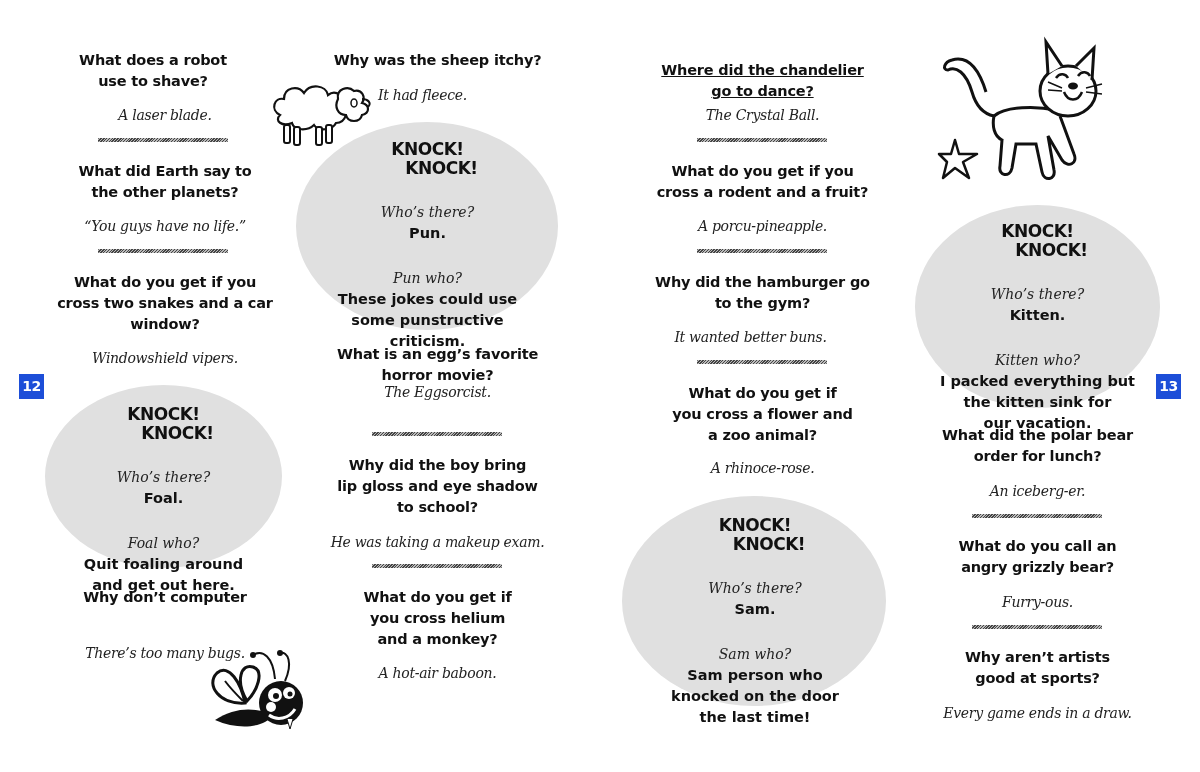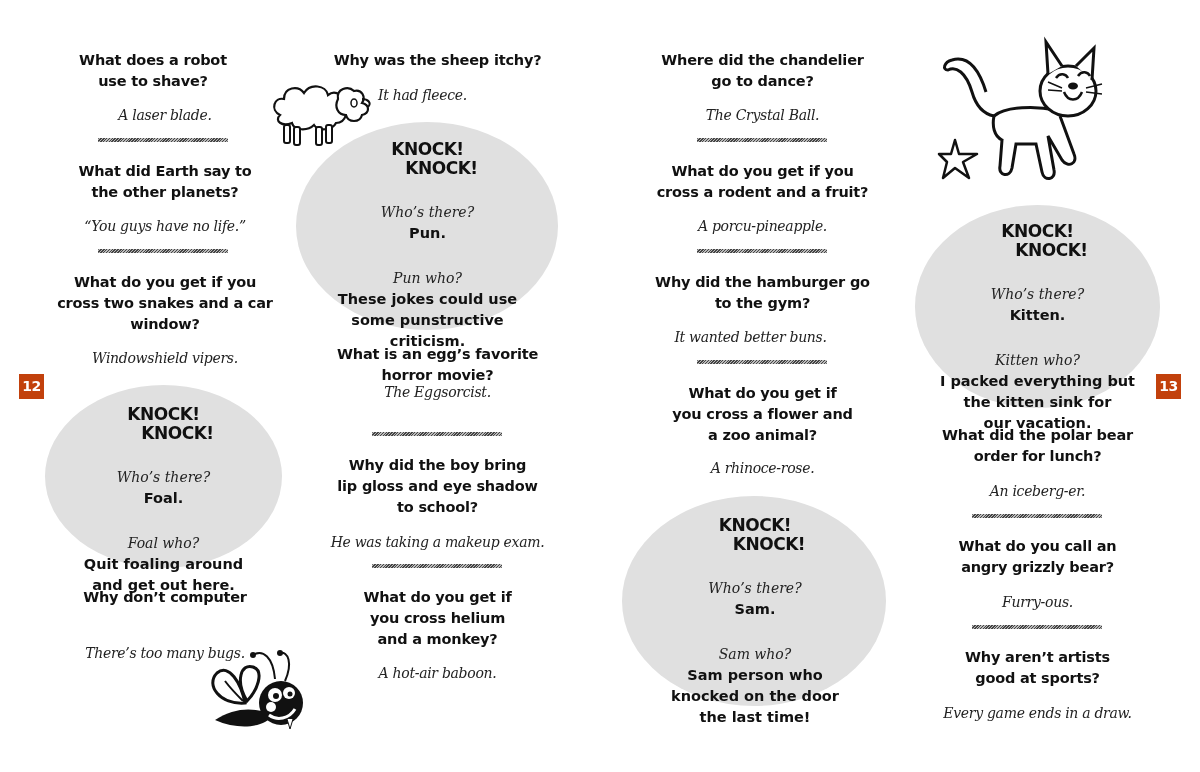--- a/index.html
+++ b/index.html
@@ -8,21 +8,21 @@
   .abs { position: absolute; }
   .q { position: absolute; font-family: "DejaVu Sans", sans-serif; font-weight: bold; font-size: 14.5px; line-height: 21px; text-align: center; color: #111; letter-spacing: -0.2px; }
   .a { position: absolute; font-family: "DejaVu Serif", serif; font-size: 14px; line-height: 20px; text-align: center; color: #222; font-style: italic; letter-spacing: -0.3px; }
   .divider { position: absolute; height: 4px; background: repeating-linear-gradient(135deg, #444 0 1px, #bbb 1px 2px); border-radius: 1px; }
   .bubble { position: absolute; background: #e0e0e0; border-radius: 50%; }
   .kk { position: absolute; text-align: center; }
   .kk .k1, .kk .k2 { font-family: "DejaVu Sans", sans-serif; font-weight: bold; font-size: 17px; line-height: 19px; letter-spacing: -0.5px; display: block; }
   .kk .k2 { padding-left: 28px; }
   .kk .who { font-family: "DejaVu Serif", serif; font-style: italic; font-size: 14px; line-height: 21px; display: block; color: #222; margin-top: 24px; }
   .kk .b { font-weight: bold; font-size: 14.5px; line-height: 21px; display: block; color: #111; }
-  .pagenum { position: absolute; width: 25px; height: 25px; background: #c2410c; color: #fff; font-weight: bold; font-size: 14px; line-height: 25px; text-align: center; letter-spacing: -0.5px; }
+  .pagenum { position: absolute; width: 25px; height: 25px; background: #1d4ed8; color: #fff; font-weight: bold; font-size: 14px; line-height: 25px; text-align: center; letter-spacing: -0.5px; }
   svg { overflow: visible; }
 </style>
 </head>
 <body>
 
 <div class="page" style="left:0;width:600px;">
 
   <div class="q" style="left:28px;width:250px;top:50px;">
     <div>What does a robot</div>
     <div>use to shave?</div>
@@ -131,21 +131,21 @@
   <div class="q" style="left:315px;width:245px;top:587px;">
     <div>What do you get if</div>
     <div>you cross helium</div>
     <div>and a monkey?</div>
   </div>
   <div class="a" style="left:315px;width:245px;top:663px;">A hot-air baboon.</div>
 </div>
 
 <div class="page" style="left:600px;width:600px;">
 
-  <div class="q" style="left:40px;width:245px;top:50px;">
+  <div class="q" style="left:40px;width:245px;top:60px;text-decoration:underline;">
     <div>Where did the chandelier</div>
     <div>go to dance?</div>
   </div>
   <div class="a" style="left:40px;width:245px;top:105px;">The Crystal Ball.</div>
   <div class="divider" style="left:97px;top:138px;width:130px;"></div>
 
   <div class="q" style="left:40px;width:245px;top:161px;">
     <div>What do you get if you</div>
     <div>cross a rodent and a fruit?</div>
   </div>

